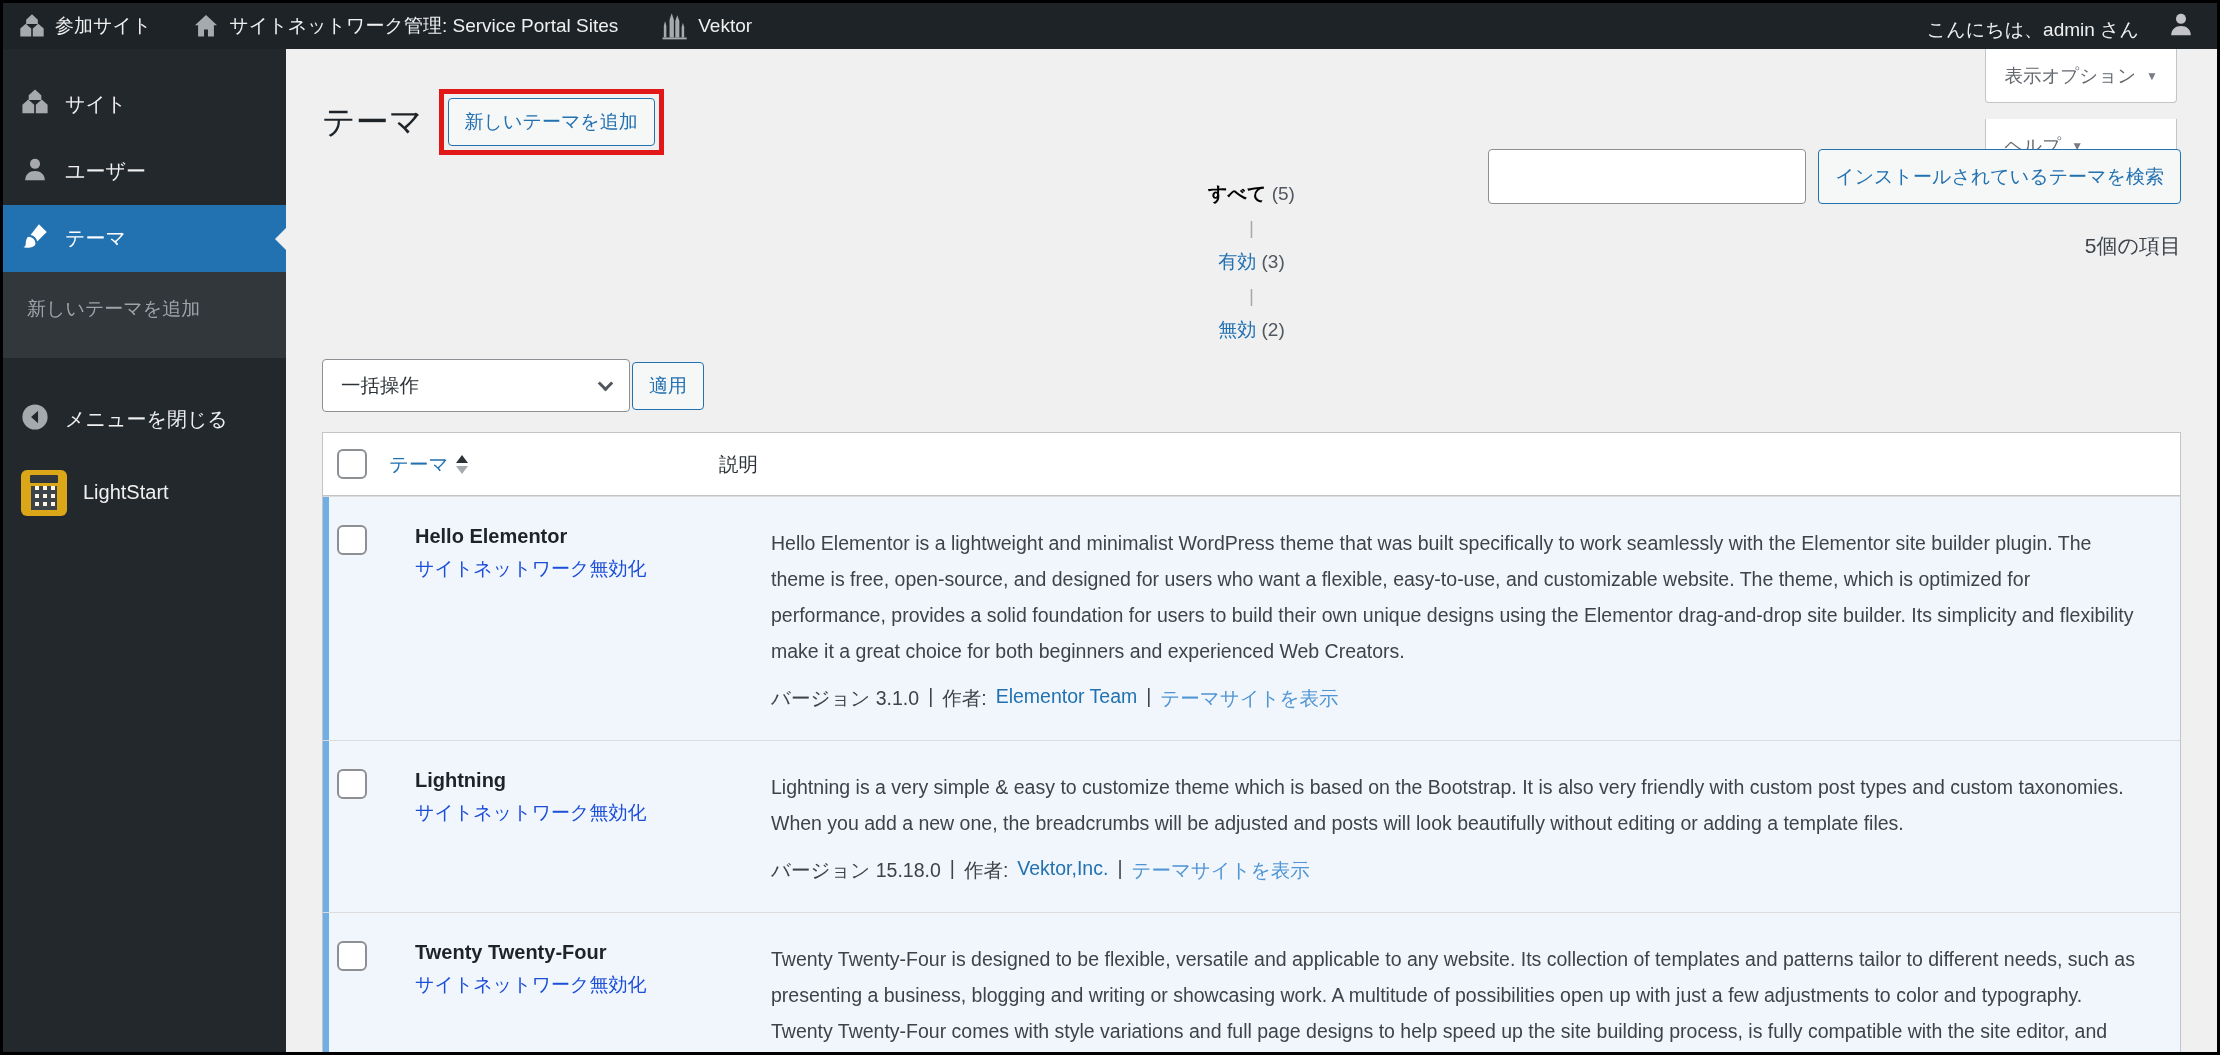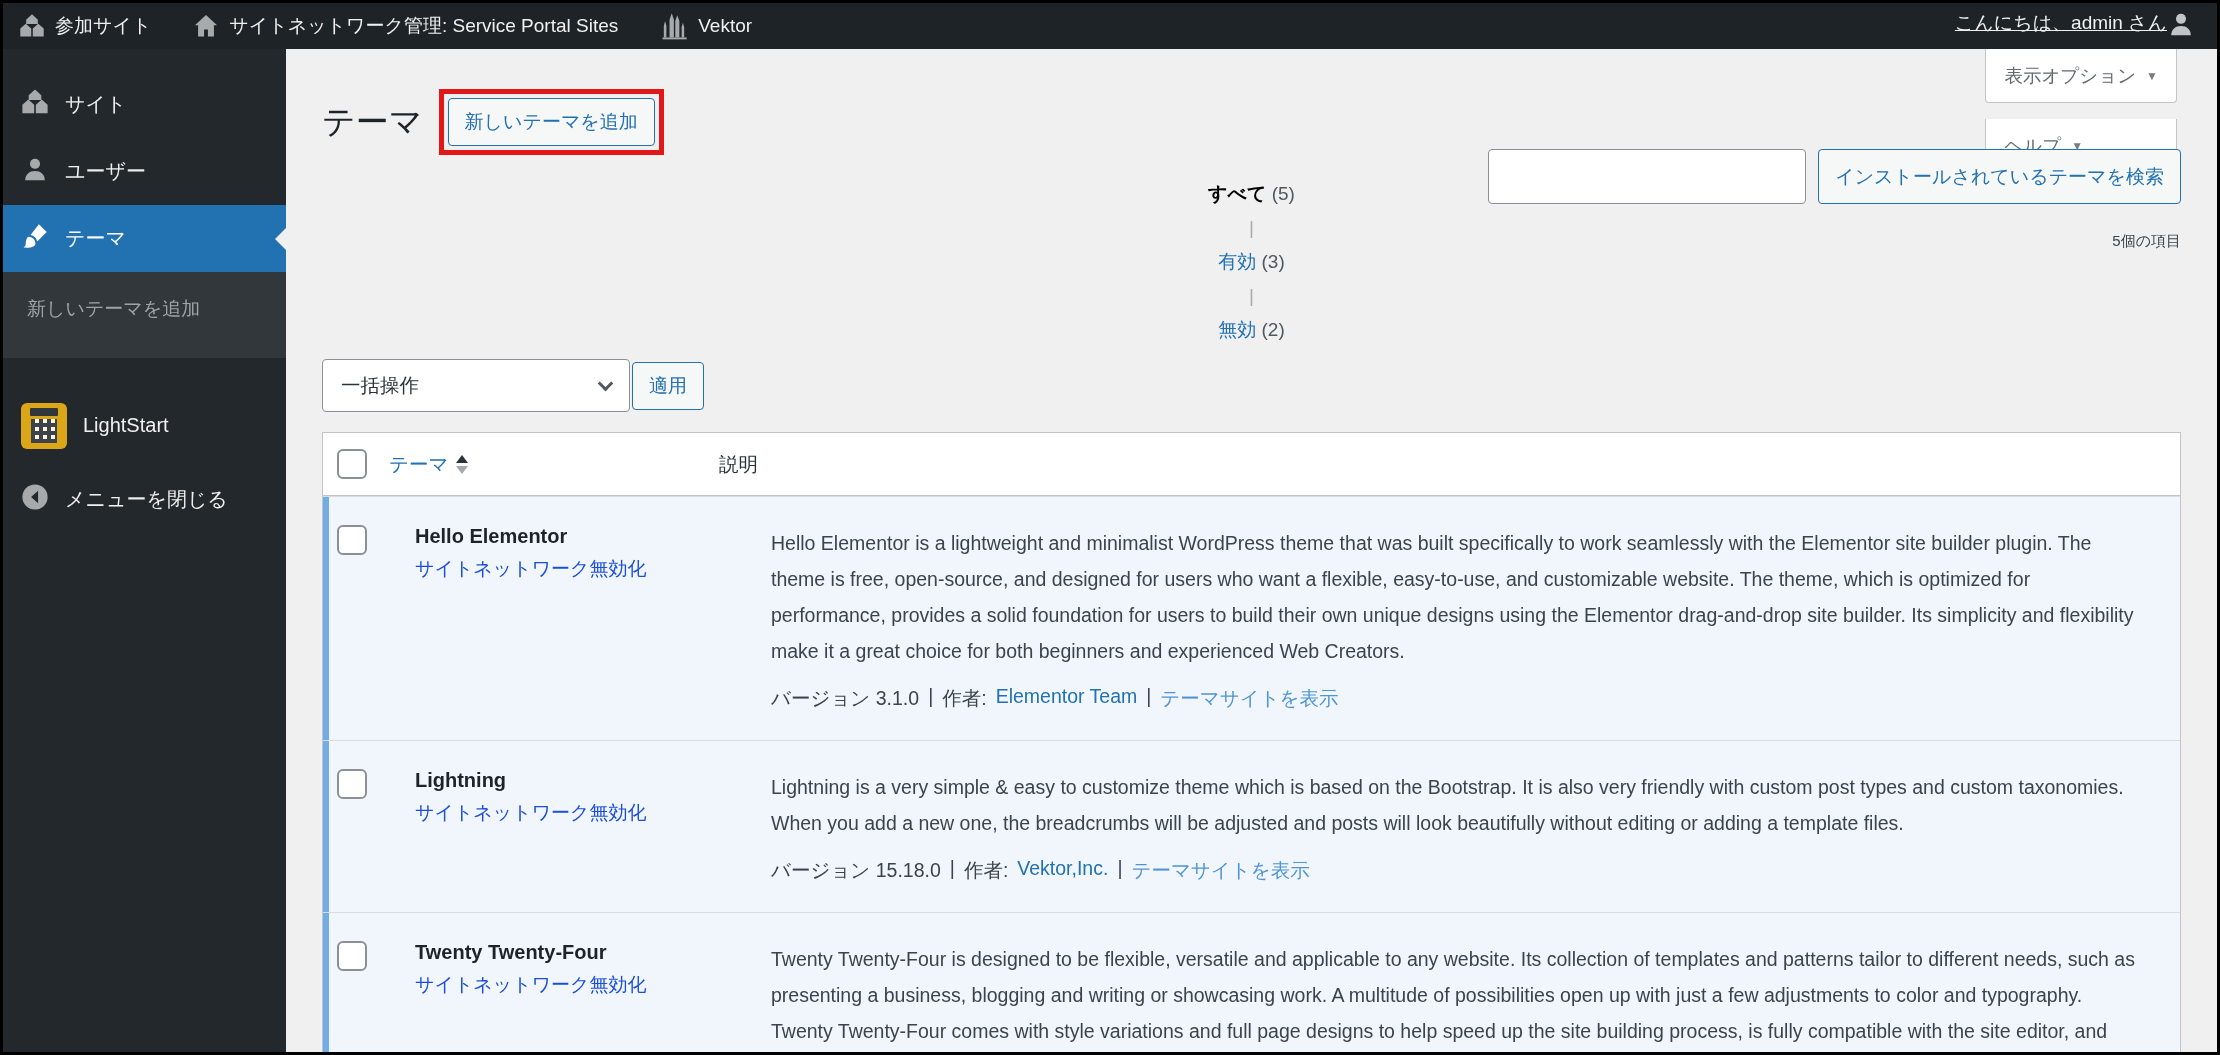--- a/index.html
+++ b/index.html
@@ -6,21 +6,21 @@
   html,body { background:#000; }
   body { font-family:"Liberation Sans","DejaVu Sans",sans-serif; }
   #page { width:2220px; height:1055px; border:3px solid #000; background:#f0f0f1;
           position:relative; overflow:hidden; display:flex; flex-direction:column; }
 
   
   .adminbar { height:46px; background:#1d2327; color:#f0f0f1; display:flex; align-items:center;
               padding:0 22px 0 16px; flex:0 0 auto; font-size:19px; }
   .ab-item { display:flex; align-items:center; gap:10px; margin-right:42px; cursor:pointer; white-space:nowrap; }
   .ab-item svg { display:block; }
-  .ab-right { margin-left:auto; display:flex; align-items:flex-start; gap:0; cursor:pointer;text-decoration:underline; }
+  .ab-right { margin-left:auto; display:flex; align-items:flex-end; gap:28px; cursor:pointer; }
 
   
   .frame { flex:1; display:flex; min-height:0; }
   .sidebar { width:283px; background:#23282d; color:#f0f0f1; flex:0 0 auto; font-size:20px; }
   .menu-item { display:flex; align-items:center; gap:16px; padding:17px 14px 17px 18px; cursor:pointer; position:relative; }
   .menu-item svg { flex:0 0 auto; }
   .menu-item.active { background:#2271b1; color:#fff; }
   .menu-item.active::after { content:""; position:absolute; right:0; top:50%; margin-top:-11px;
        border:11px solid transparent; border-right-color:#f0f0f1; }
   .submenu { background:#32373c; padding:12px 0 24px; }
@@ -50,21 +50,21 @@
   .filters { margin-top:26px; font-size:19px; color:#50575e; display:flex; gap:10px; align-items:center;flex-direction:column; }
   .filters a { color:#2271b1; text-decoration:none; cursor:pointer; }
   .filters .current-f { color:#000; font-weight:bold; }
   .filters .cnt { color:#50575e; font-weight:400; }
   .f-sep { color:#a7aaad; }
 
   .upper-right { position:absolute; top:100px; right:36px; display:flex; flex-direction:column; align-items:flex-end; gap:28px; }
   .search-row { display:flex; gap:12px;padding-left:33px; }
   .search-input { width:318px; height:55px; border:1px solid #8c8f94; border-radius:4px; background:#fff;
                   font-size:19px; padding:0 12px; font-family:inherit; }
-  .items-count { font-size:15px; color:#3c434a; }
+  .items-count { font-size:21px; color:#3c434a; }
 
   .bulk-row { margin-top:16px; display:flex; gap:2px; align-items:center; }
   .select { width:308px; height:53px; background:#fff; border:1px solid #8c8f94; border-radius:4px;
             display:flex; align-items:center; justify-content:space-between; padding:0 18px; font-size:19.5px;
             color:#2c3338; cursor:pointer; }
   .chev { width:11px; height:11px; border-right:3px solid #50575e; border-bottom:3px solid #50575e;
           transform:rotate(45deg); margin-top:-5px; }
 
   
   .themes-table { margin-top:20px; background:#fff; border:1px solid #c3c4c7; }
@@ -171,34 +171,34 @@
         </span>
         <span>テーマ</span>
       </div>
       <div class="submenu">
         <div class="submenu-item">
           <span>新しいテーマを追加</span>
         </div>
       </div>
       <div class="menu-sep"></div>
       <div class="menu-item">
-        <span class="ls-icon">
-          <span class="ls-banner"></span>
-          <span class="ls-grid"></span>
-        </span>
-        <span>LightStart</span>
-      </div>
-      <div class="menu-item">
         <span>
           <svg width="28" height="28" viewBox="0 0 20 20">
             <circle cx="10" cy="10" r="9" fill="#a7aaad"></circle>
             <path d="M12.2 5.6 7.2 10l5 4.4V5.6z" fill="#23282d"></path>
           </svg>
         </span>
         <span>メニューを閉じる</span>
+      </div>
+      <div class="menu-item">
+        <span class="ls-icon">
+          <span class="ls-banner"></span>
+          <span class="ls-grid"></span>
+        </span>
+        <span>LightStart</span>
       </div>
     </div>
 
     <div class="content">
 
       <div class="screen-meta">
         <div class="meta-tab">
           <span>表示オプション</span>
           <span class="tri">▼</span>
         </div>

